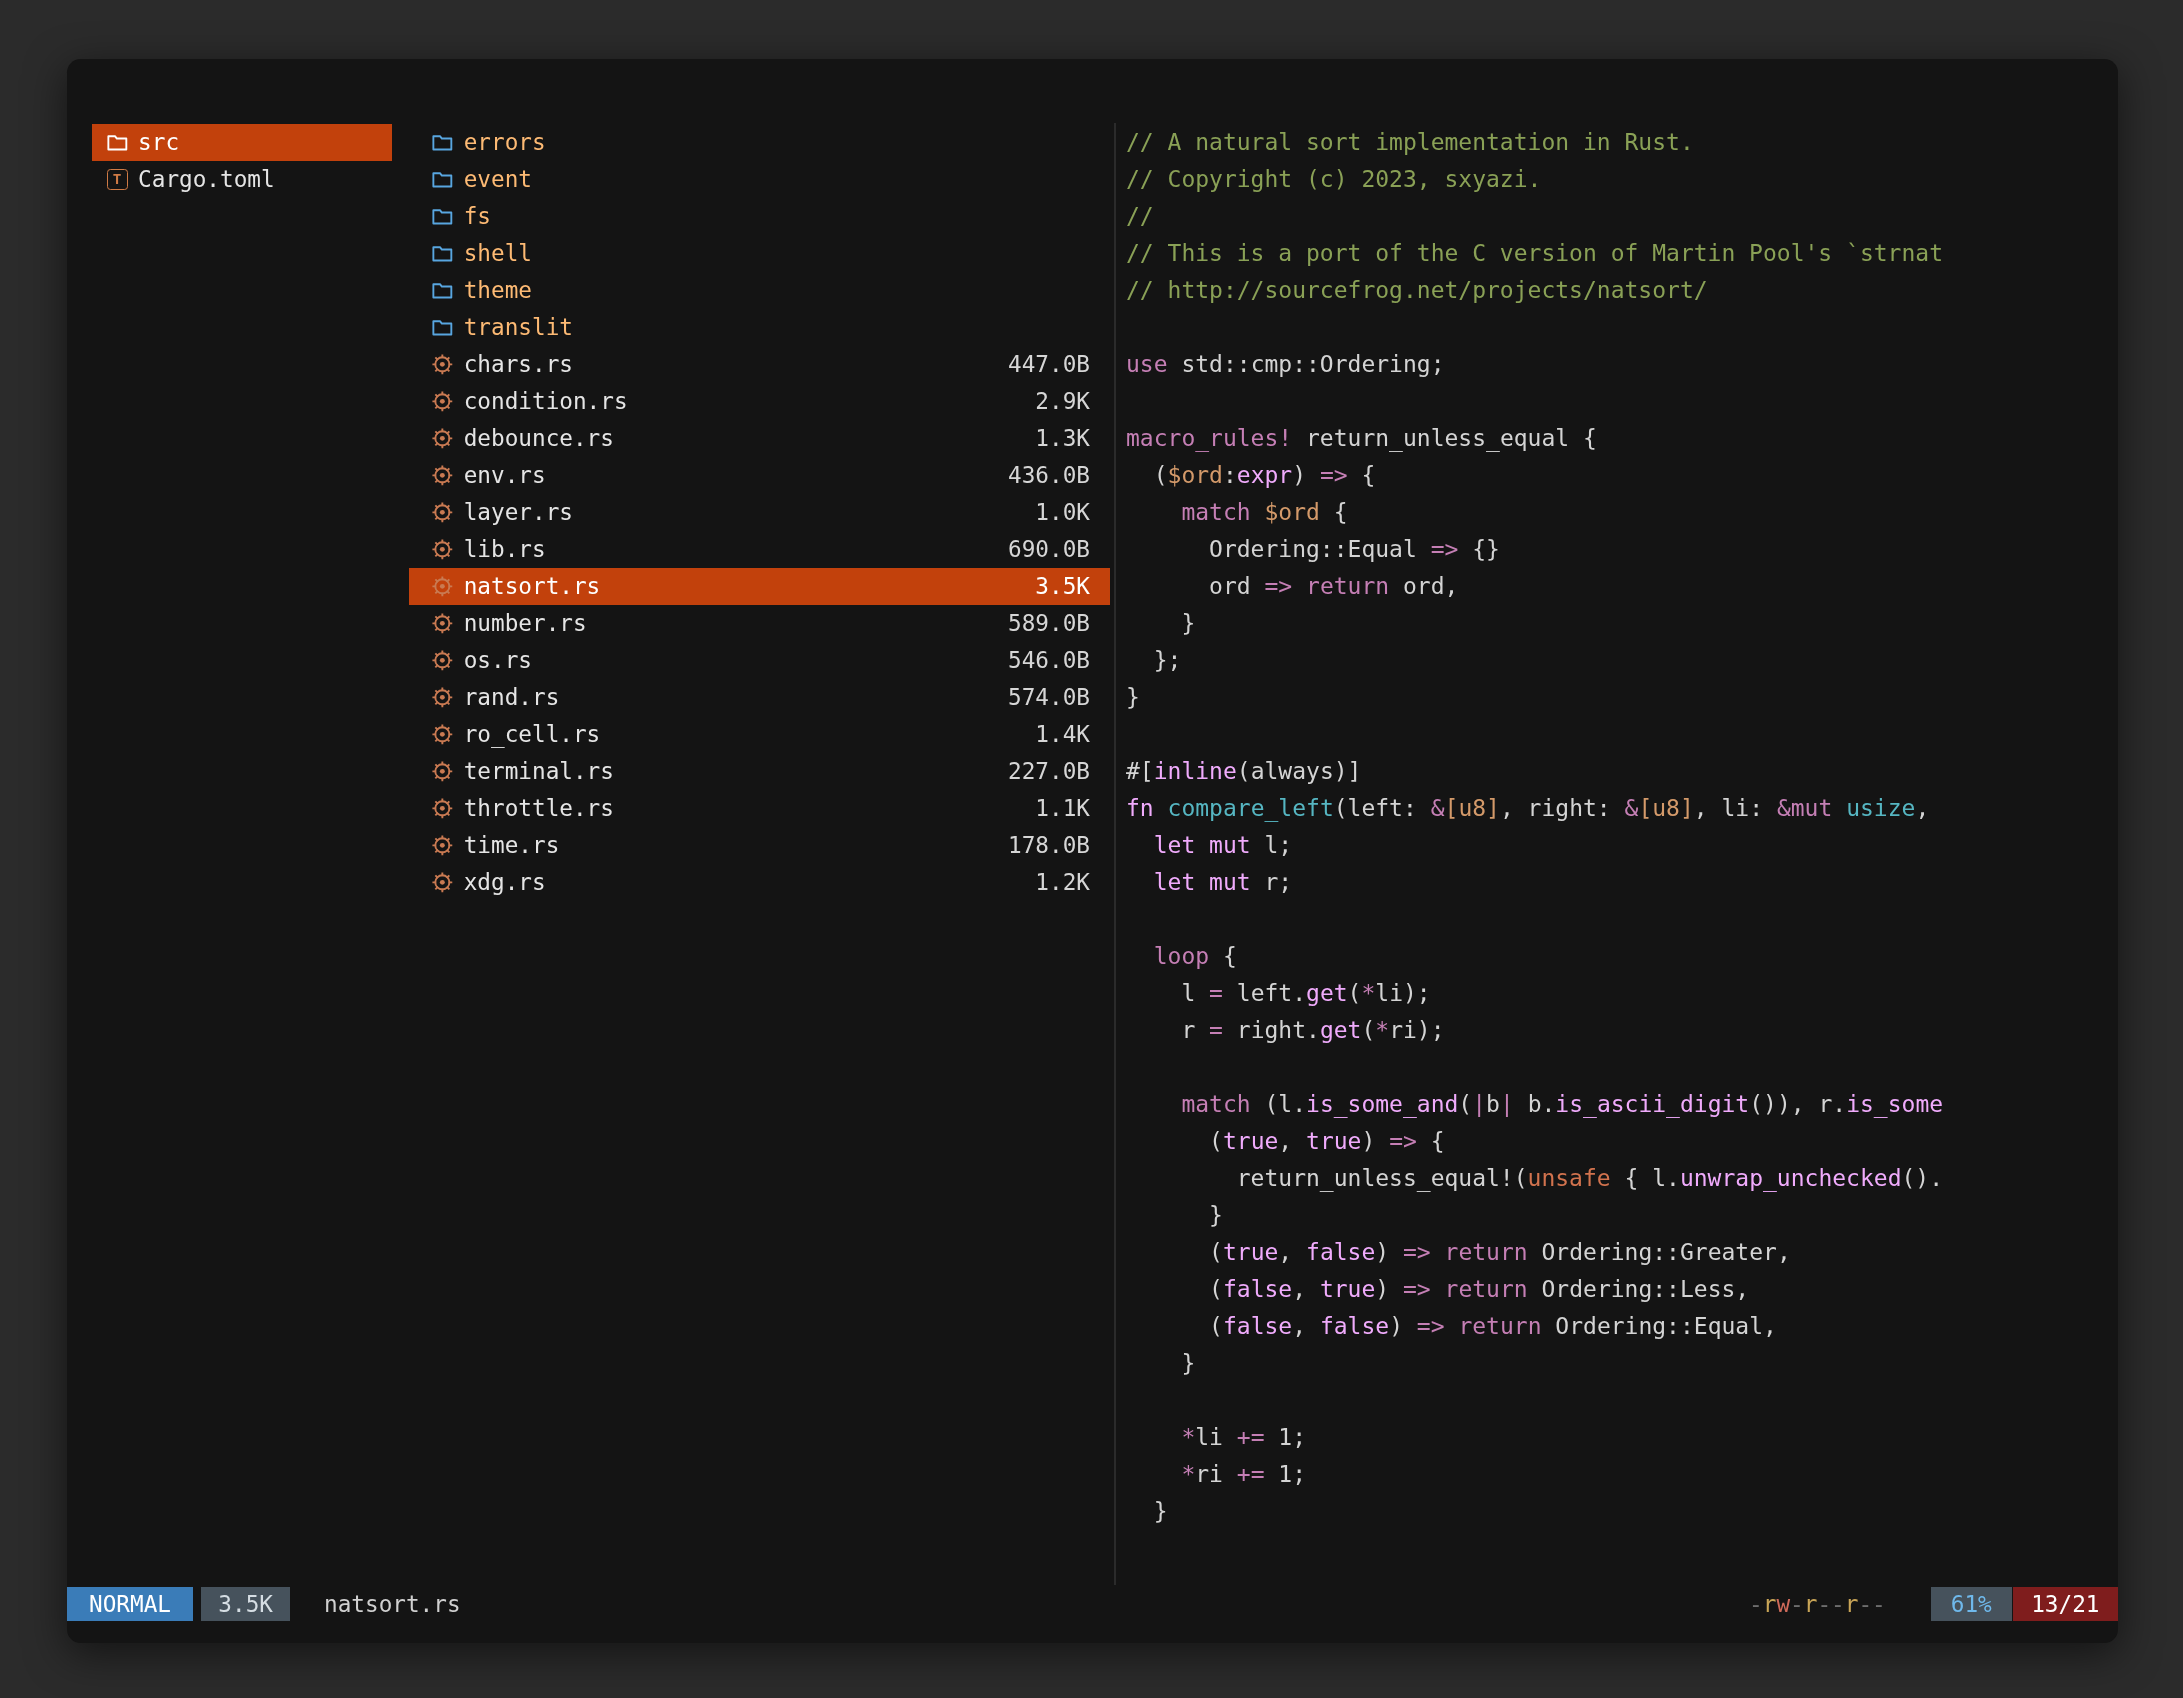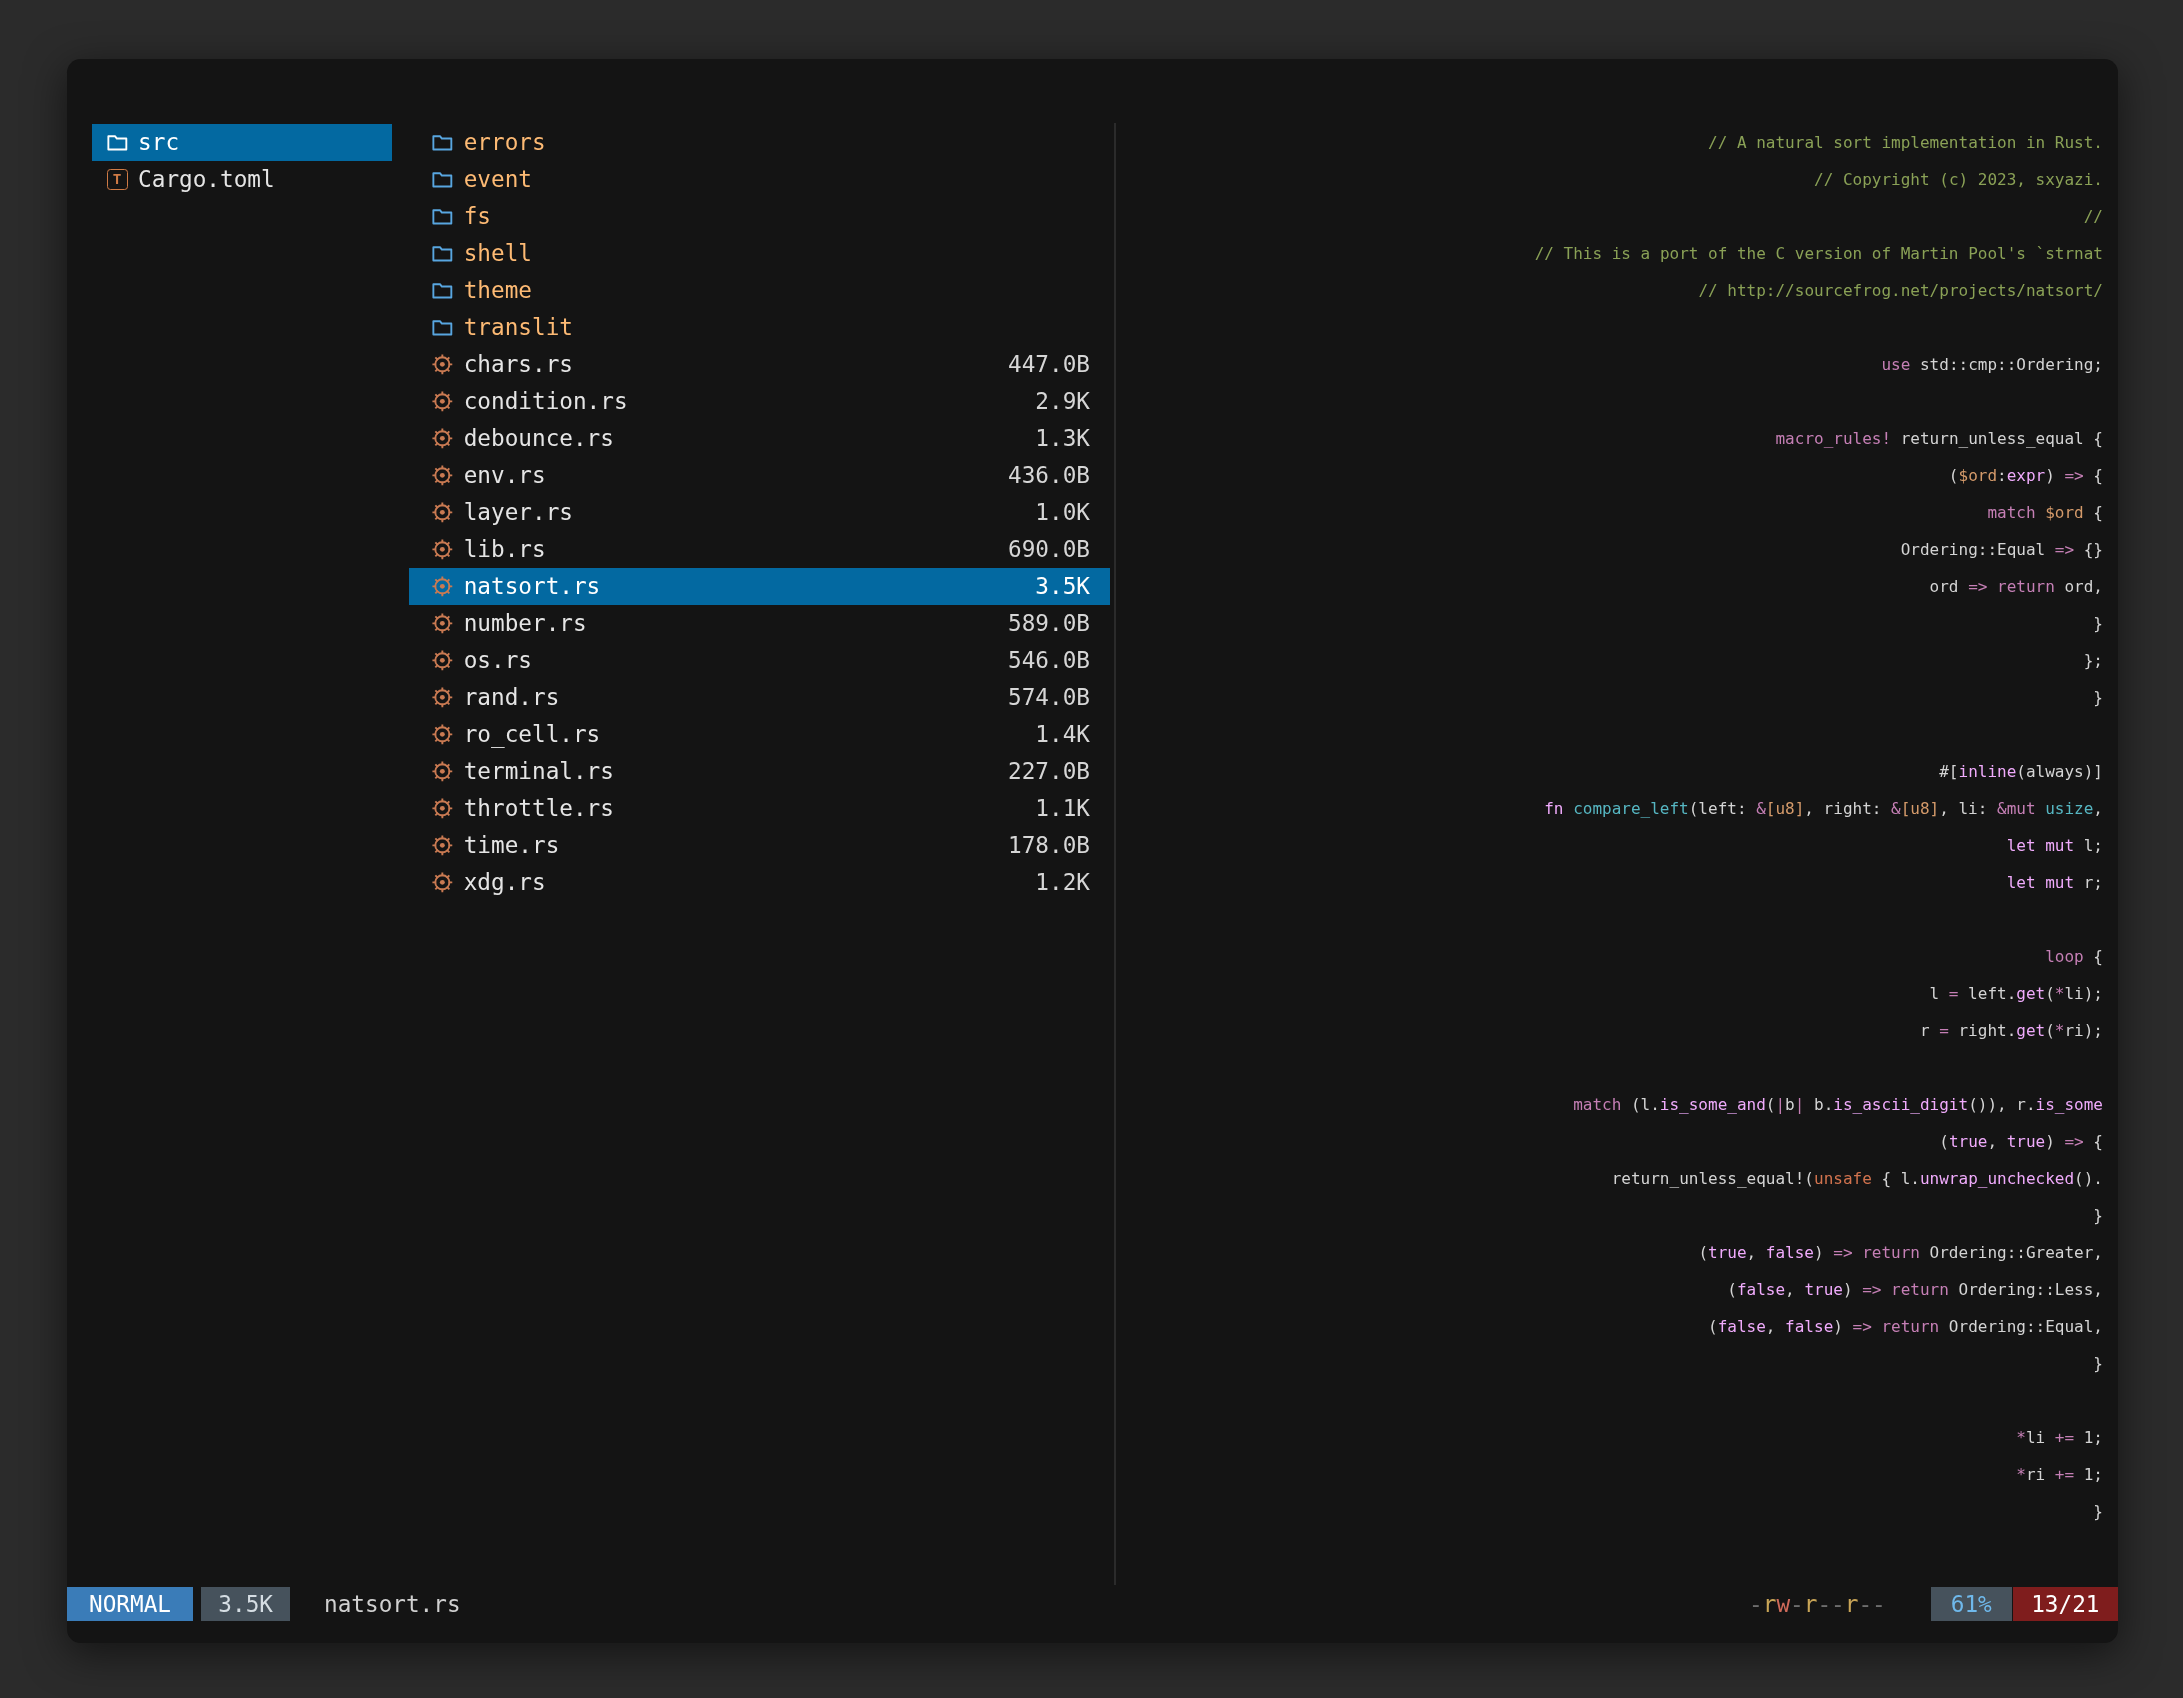--- a/index.html
+++ b/index.html
@@ -12,39 +12,39 @@
   .pane{position:absolute;top:65px;font-size:22.7px;line-height:37px;color:#d6d6d6;}
   .pane-parent{left:25px;width:300px;}
   .pane-current{left:342px;width:701px;}
   .pane-preview{left:1059px;right:15px;bottom:117px;overflow:hidden;}
 
   .separator{position:absolute;left:1047px;top:64px;height:1462px;width:1.7px;background:#2b2b2b;}
 
   
   .row{display:flex;align-items:center;height:37px;padding:0 20px 0 13.4px;}
   .pane-current .row{padding-left:22px;}
-  .row.selected{background:#0369a1;}
+  .row.selected{background:#c2410c;}
   .row .label{white-space:pre;color:#e5e5e5;}
   .row[data-icon="folder"] .label{color:#fdba74;}
   .row.selected .label,.row.selected .size{color:#ffffff;}
   .row .size{margin-left:auto;white-space:pre;color:#d6d6d6;}
 
   .icon{width:23.5px;height:23.5px;display:inline-flex;align-items:center;justify-content:center;
     margin-right:9.2px;flex:0 0 23.5px;}
   .icon > *{display:none;}
   .row[data-icon="folder"] .ic-folder{display:block;color:#58a6e0;}
   .row[data-icon="rust"]   .ic-rust{display:block;color:#c97a52;}
   .row[data-icon="toml"]   .ic-toml{display:inline-flex;color:#cf7a45;}
   .row.selected[data-icon="folder"] .ic-folder{color:#ffffff;}
 
   .toml-glyph{width:21px;height:21px;border:1.7px solid currentColor;border-radius:3.4px;
     align-items:center;justify-content:center;font-size:14.3px;font-weight:bold;line-height:1;}
 
   
-  .cl{white-space:pre;height:37px;font-size:16px;line-height:37px;text-align:right;}
+  .cl{white-space:pre;height:37px;font-size:23px;line-height:37px;}
   .tk-c{color:#8aa156;}   
   .tk-m{color:#c57fb5;}   
   .tk-b{color:#f0abfc;}   
   .tk-cy{color:#56b6c2;}  
   .tk-o{color:#d49a6a;}   
   .tk-r{color:#d2734e;}   
   .tk-f{color:#d4d4d4;}   
 
   
   .statusbar{position:absolute;left:0;right:0;bottom:22px;height:34px;display:flex;

